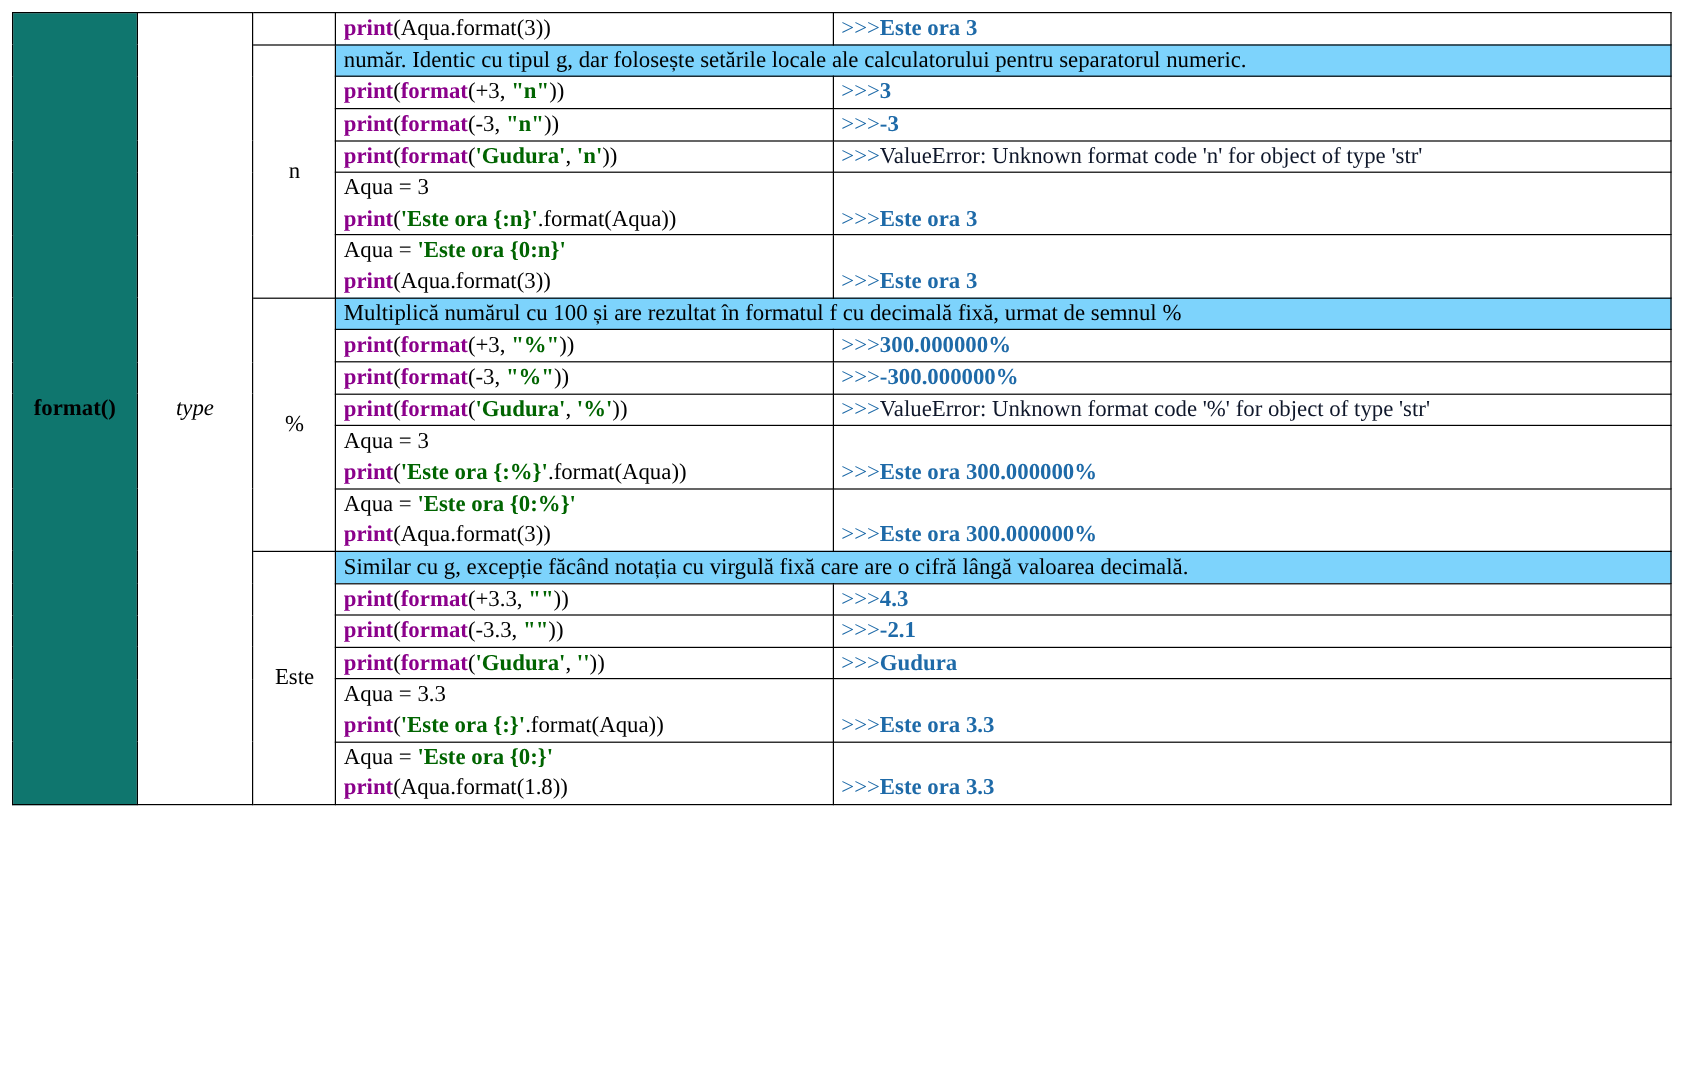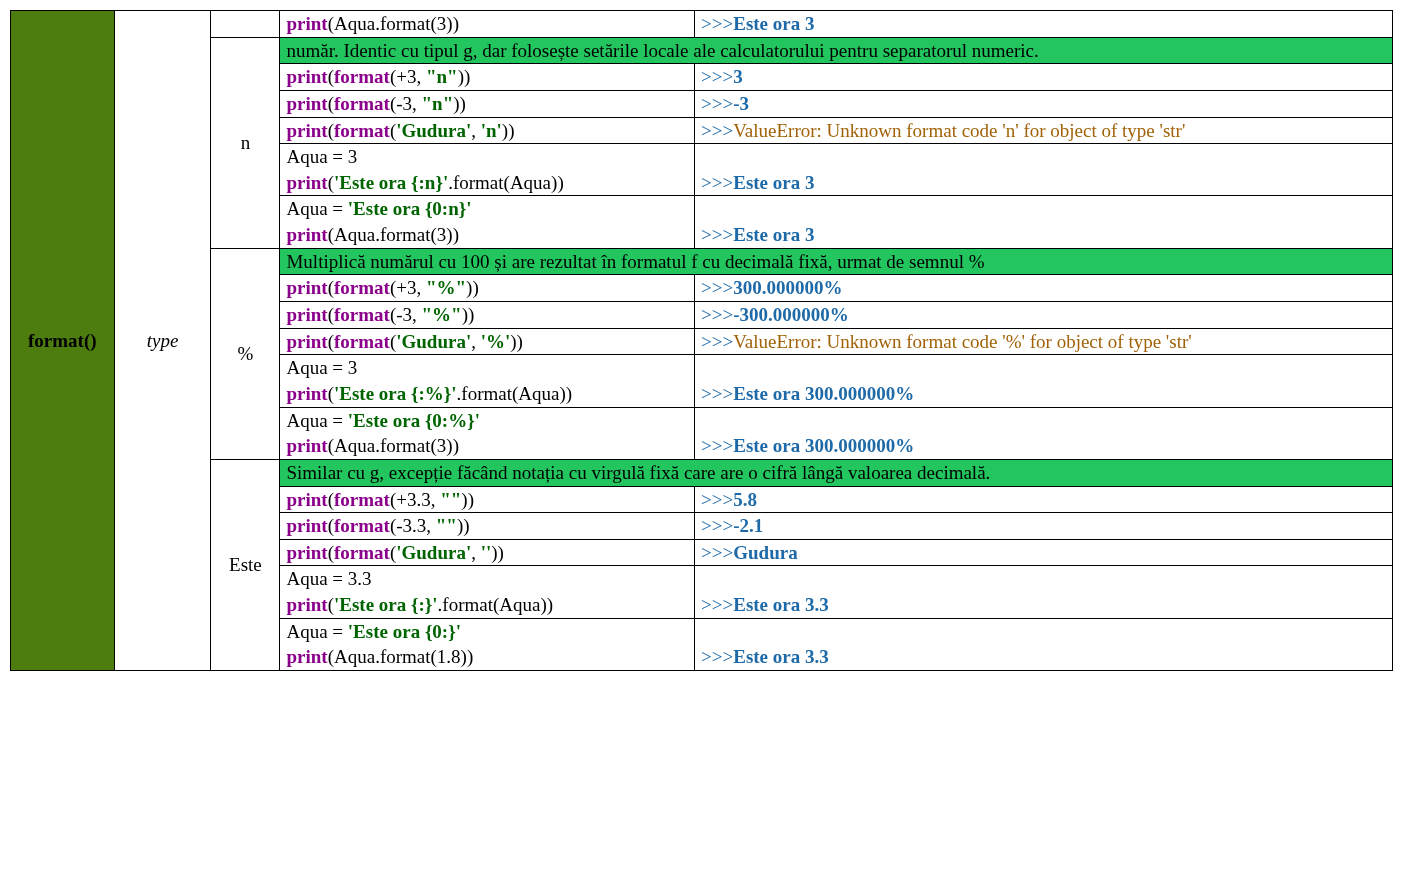--- a/index.html
+++ b/index.html
@@ -15,43 +15,43 @@
     width: 100%;
     table-layout: fixed;
   }
   td {
     border: 1px solid #000;
     padding: 0 6px;
     vertical-align: middle;
     line-height: 1.35;
   }
   td.hcell {
-    background: #4d7c0f;
+    background: #0f766e;
     font-weight: bold;
     text-align: center;
   }
   td.center {
     text-align: center;
   }
   td.italic {
     font-style: italic;
     margin-left: 20px;
   }
   td.desc {
-    background: #22c55e;
+    background: #7dd3fc;
     color: #000;
   }
   td.out {
     vertical-align: bottom;
   }
   .kw  { color: #8b008b; font-weight: bold; }   
   .str { color: #006400; font-weight: bold; }   
   .prm { color: #1e6aa8; }                       
   .res { color: #1e6aa8; font-weight: bold; margin-top: 32px; }    
-  .err { color: #a16207; }                       
+  .err { color: #0f172a; }                       
   .plain { color: #000; }
   col.c1 { width: 7.5%; }
   col.c2 { width: 7%; }
   col.c3 { width: 5%; }
   col.c4 { width: 30%; }
   col.c5 { width: 50.5%; }
 </style>
 </head>
 <body>
 
@@ -118,21 +118,21 @@
       <tr>
         <td><span class="plain">Aqua = </span><span class="str">'Este ora {0:%}'</span><br><span class="kw">print</span><span class="plain">(Aqua.format(3))</span></td>
         <td class="out"><span class="prm">&gt;&gt;&gt;</span><span class="res">Este ora 300.000000%</span></td>
       </tr>
       <tr>
         <td class="center" rowspan="6">Este</td>
         <td class="desc" colspan="2">Similar cu g, excepție făcând notația cu virgulă fixă care are o cifră lângă valoarea decimală.</td>
       </tr>
       <tr>
         <td><span class="kw">print</span><span class="plain">(</span><span class="kw">format</span><span class="plain">(+3.3, </span><span class="str">""</span><span class="plain">))</span></td>
-        <td class="out"><span class="prm">&gt;&gt;&gt;</span><span class="res">5.8</span></td>
+        <td class="out"><span class="prm">&gt;&gt;&gt;</span><span class="res">4.3</span></td>
       </tr>
       <tr>
         <td><span class="kw">print</span><span class="plain">(</span><span class="kw">format</span><span class="plain">(-3.3, </span><span class="str">""</span><span class="plain">))</span></td>
         <td class="out"><span class="prm">&gt;&gt;&gt;</span><span class="res">-2.1</span></td>
       </tr>
       <tr>
         <td><span class="kw">print</span><span class="plain">(</span><span class="kw">format</span><span class="plain">(</span><span class="str">'Gudura'</span><span class="plain">, </span><span class="str">''</span><span class="plain">))</span></td>
         <td class="out"><span class="prm">&gt;&gt;&gt;</span><span class="res">Gudura</span></td>
       </tr>
       <tr>

